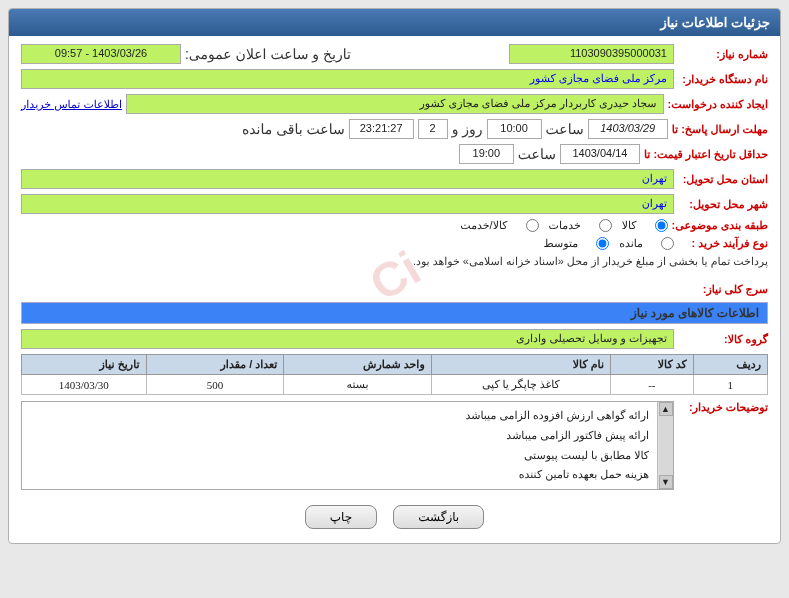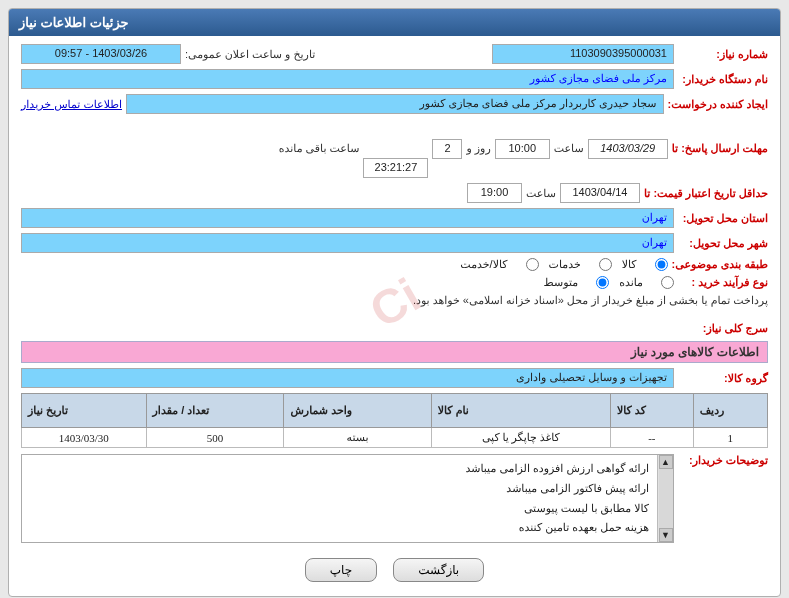--- a/index.html
+++ b/index.html
@@ -18,21 +18,21 @@
     }
     .main-card {
       background: #fff;
       border: 1px solid #b0b0b0;
       border-radius: 4px;
       overflow: hidden;
     }
     .card-header {
       background: linear-gradient(to bottom, #4a7ab5, #2c5a8f);
       color: #fff;
-      text-align: left;
+      text-align: right;
       font-size: 13px;
       font-weight: bold;
       padding: 6px 10px;
     }
     .card-body {
       padding: 8px 12px;
     }
     .info-row {
       display: flex;
       align-items: center;
@@ -41,56 +41,56 @@
     }
     .label {
       color: #c00;
       font-weight: bold;
       min-width: 90px;
       text-align: right;
       white-space: nowrap;
       flex-shrink: 0;
     }
     .value-box {
-      background: #7dd3fc;
+      background: #bef264;
       border: 1px solid #aaa;
       padding: 2px 6px;
       min-height: 20px;
       flex: 1;
       text-align: right;
     }
     .value-box.blue-text {
       color: #00f;
     }
     .inline-group {
       display: flex;
       align-items: center;
       gap: 4px;
       flex: 1;
     }
     .small-label {
       color: #333;
-      font-size: 11px;
+      font-size: 14px;
       white-space: nowrap;
     }
     .value-box-small {
       background: #fff;
       border: 1px solid #aaa;
       padding: 2px 4px;
       min-height: 20px;
       text-align: center;
     }
     .link-text {
       color: #00c;
       text-decoration: underline;
       cursor: pointer;
       white-space: nowrap;
     }
     .section-title {
-      background: #f9a8d4;
+      background: #3b82f6;
       border: 1px solid #aac;
       color: #333;
       font-weight: bold;
       text-align: right;
       padding: 3px 8px;
       margin: 6px 0 5px 0;
       font-size: 12px;
     }
     .radio-group {
       display: flex;
@@ -111,22 +111,22 @@
     }
     
     .data-table {
       width: 100%;
       border-collapse: collapse;
       margin-top: 4px;
     }
     .data-table th {
       background: #c8d8e8;
       border: 1px solid #999;
-      padding: 10px 6px;
-      text-align: left;
+      padding: 3px 6px;
+      text-align: right;
       font-size: 11px;
     }
     .data-table td {
       border: 1px solid #bbb;
       padding: 3px 6px;
       text-align: center;
       font-size: 11px;
       font-family: Liberation Serif, serif;
     }
     .data-table tr:nth-child(even) td { background: #f5f5f5; }
@@ -192,21 +192,21 @@
       </div>
 
       <div class="info-row">
         <span class="label">مهلت ارسال پاسخ: تا</span>
         <div class="inline-group">
           <div class="value-box-small" style="min-width:80px;font-style:italic;">1403/03/29</div>
           <span class="small-label">ساعت</span>
           <div class="value-box-small" style="min-width:55px;">10:00</div>
           <span class="small-label">روز و</span>
           <div class="value-box-small" style="min-width:30px;">2</div>
-          <div class="value-box-small" style="min-width:65px;margin-top:39px;">23:21:27</div>
+          <div class="value-box-small" style="min-width:65px;">23:21:27</div>
           <span class="small-label">ساعت باقی مانده</span>
         </div>
       </div>
 
       <div class="info-row">
         <span class="label">حداقل تاریخ اعتبار قیمت: تا</span>
         <div class="inline-group">
           <div class="value-box-small" style="min-width:80px;">1403/04/14</div>
           <span class="small-label">ساعت</span>
           <div class="value-box-small" style="min-width:55px;">19:00</div>

